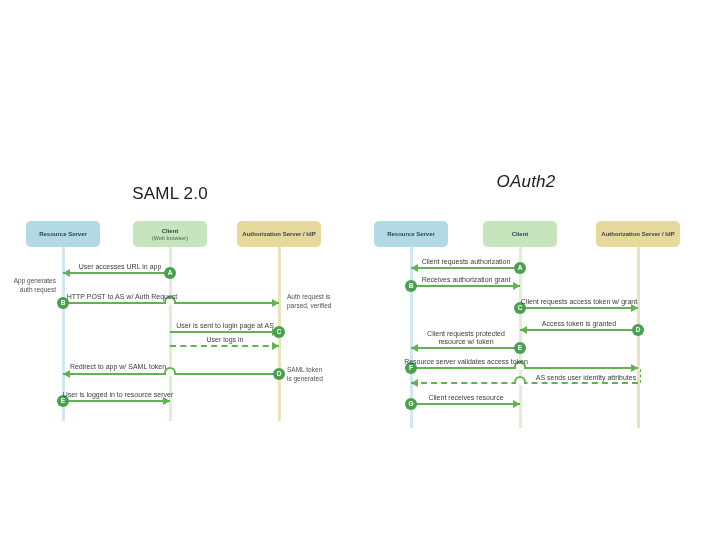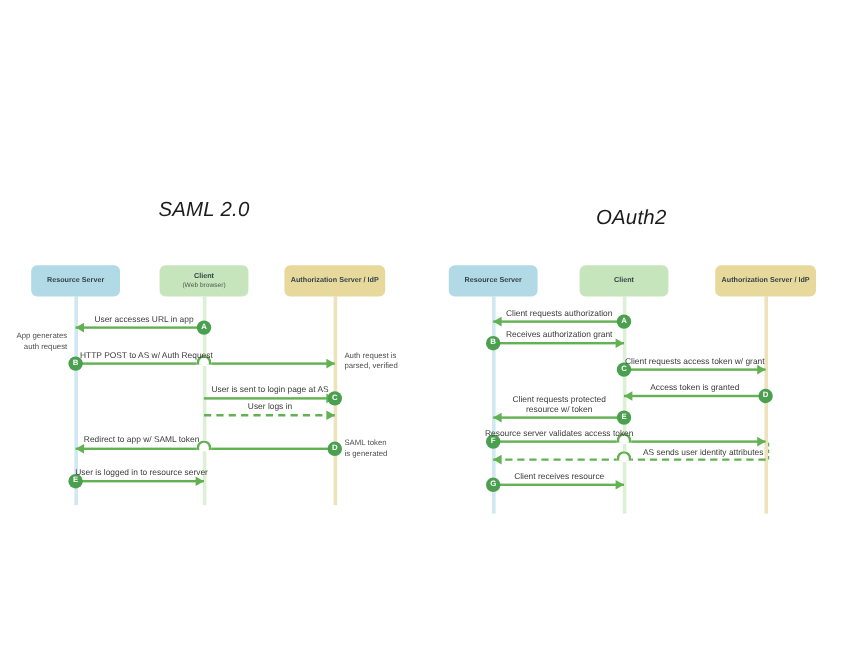--- a/index.html
+++ b/index.html
@@ -26,21 +26,21 @@
       color:#fff;font-size:6.5px;font-weight:bold;line-height:12px;text-align:center;z-index:4;}
   .mlabel{position:absolute;transform:translateX(-50%);font-size:7px;line-height:8px;
       color:#3b3b3b;white-space:nowrap;z-index:4;}
   .note{position:absolute;font-size:6.5px;line-height:9px;color:#4f4f4f;z-index:2;}
   .vdash{position:absolute;width:0;border-left:1px dashed var(--arrow);z-index:2;}
 </style>
 </head>
 <body>
 
 <div id="slide" style="background: rgb(255, 255, 255);">
-    <div class="title" style="left: 170px; top: 165px; font-style: italic;">SAML 2.0</div>
+    <div class="title" style="left: 170px; top: 184px;">SAML 2.0</div>
     <div class="abox" style="left: 26px; top: 221px; width: 74px; background: rgb(178, 217, 230);">
       <div class="aname">Resource Server</div>
     </div>
     <div class="lifeline" style="left: 61.5px; top: 247px; height: 174px; background: rgb(207, 232, 241);"></div>
     <div class="abox" style="left: 133px; top: 221px; width: 74px; background: rgb(199, 229, 189);">
       <div class="aname">Client</div>
       <div class="asub">(Web browser)</div>
     </div>
     <div class="lifeline" style="left: 168.5px; top: 247px; height: 174px; background: rgb(220, 240, 214);"></div>
     <div class="abox" style="left: 237px; top: 221px; width: 84px; background: rgb(231, 217, 156);">

